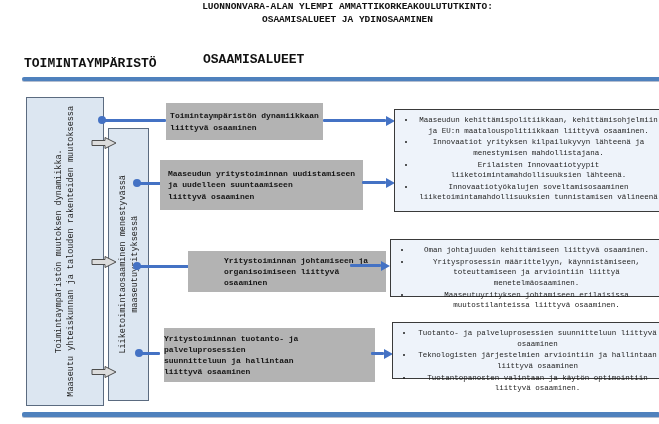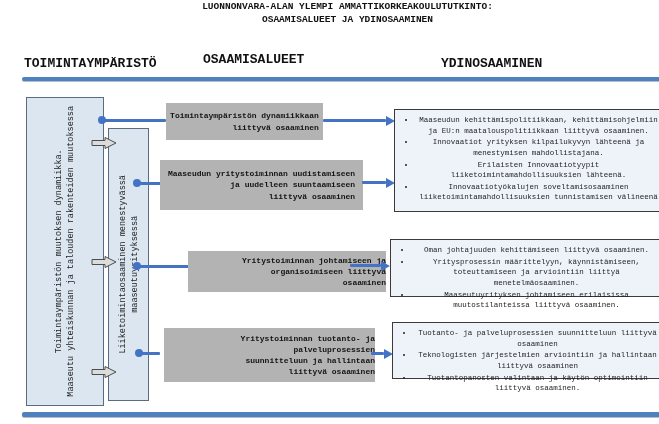--- a/index.html
+++ b/index.html
@@ -24,21 +24,21 @@
     display:flex;align-items:center;justify-content:center;overflow:visible;
   }
   .rot{
     transform:rotate(-90deg);flex:none;text-align:center;
     font-size:8.5px;line-height:1.45;color:#222;
   }
 
   
   .graybox{
     background:#b3b3b3;
-    display:flex;align-items:center;justify-content:center;text-align:right;
+    display:flex;align-items:center;justify-content:center;text-align:left;
     font-size:8px;font-weight:bold;line-height:1.4;color:#141414;
   }
 
   
   .corebox{
     background:#eef3fa;border:1px solid #3a3a3a;box-sizing:border-box;
     padding:5px 6px 3px 4px;
     text-align:center;
   }
   .corebox ul{margin:0;padding:0 0 0 17px;list-style:disc outside;}
@@ -58,21 +58,20 @@
 
 <div class="canvas">
 
   <div class="abs title">
     <div>LUONNONVARA-ALAN YLEMPI AMMATTIKORKEAKOULUTUTKINTO:</div>
     <div>OSAAMISALUEET JA YDINOSAAMINEN</div>
   </div>
 
   <div class="abs colhead" style="left:6px;top:56px;">TOIMINTAYMPÄRISTÖ</div>
   <div class="abs colhead" style="left:185px;top:52px;">OSAAMISALUEET</div>
-  <div class="abs colhead" style="left:423px;top:56px;">YDINOSAAMINEN</div>
 
   <div class="abs hrule" style="left:4px;top:77px;width:651px;height:4px;"></div>
   <div class="abs hrule" style="left:4px;top:412px;width:638px;height:5px;"></div>
 
   <div class="abs envbox" style="left:8px;top:97px;width:76px;height:307px;">
     <div class="rot multiline" style="width:300px;">Toimintaympäristön muutoksen dynamiikka.
 Maaseutu yhteiskunnan ja talouden rakenteiden muutoksessa</div>
   </div>
   <div class="abs envbox" style="left:90px;top:128px;width:39px;height:271px;">
     <div class="rot multiline" style="width:262px;">Liiketoimintaosaaminen menestyvässä

